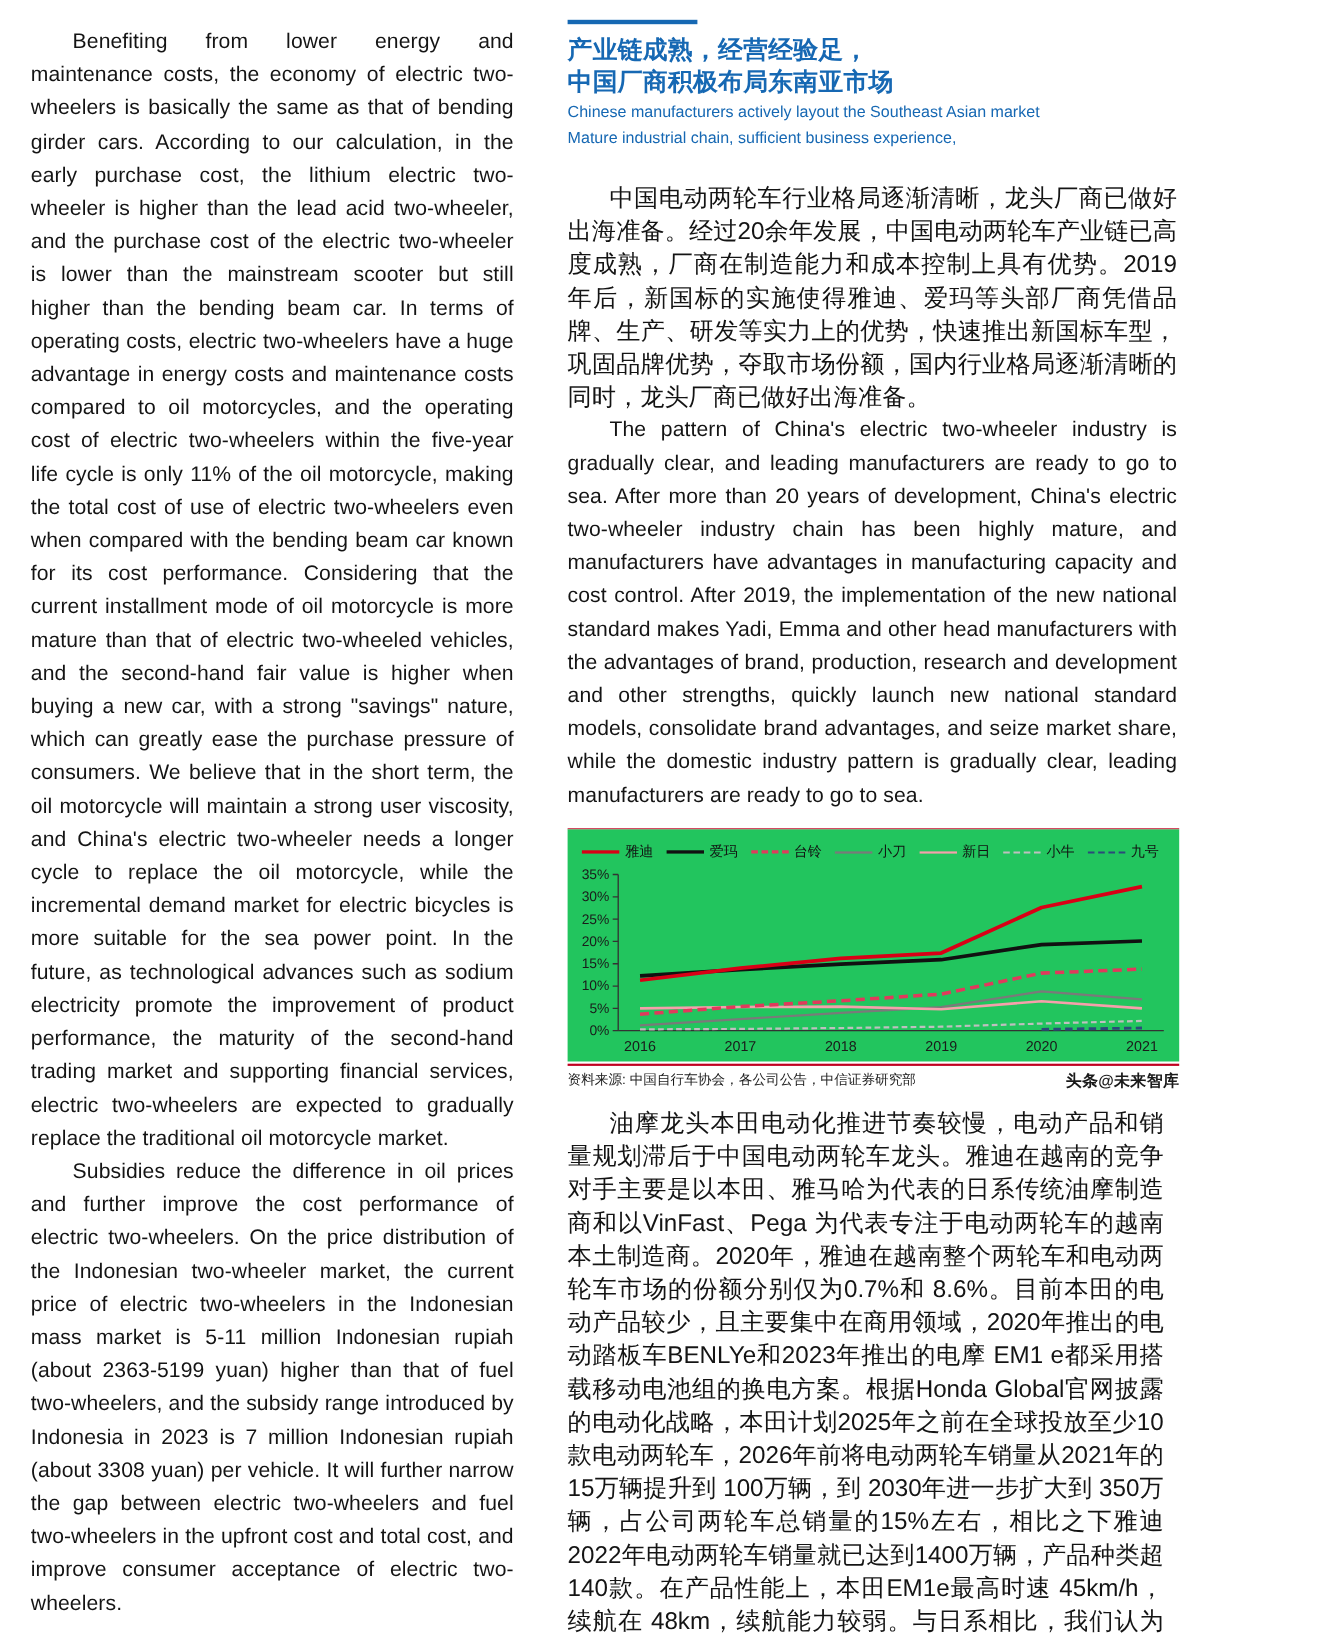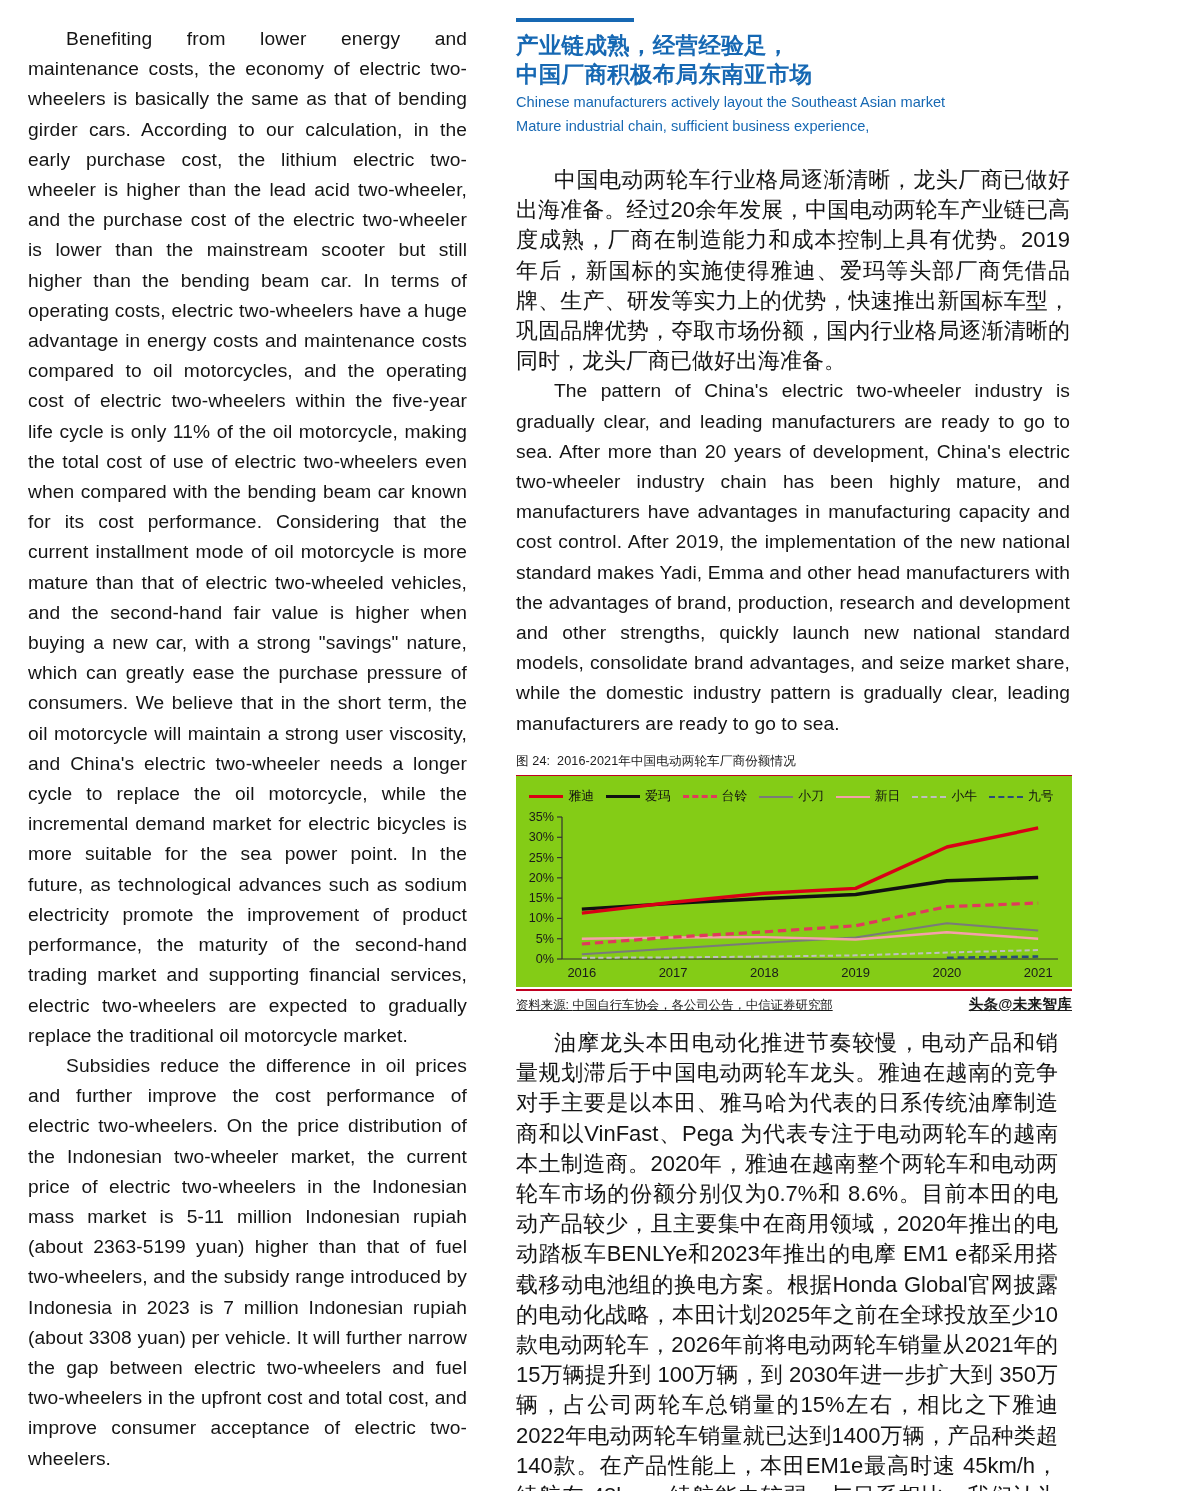--- a/index.html
+++ b/index.html
@@ -101,21 +101,21 @@
     width: 100%;
   }
   .fig-rule-bot {
     height: 1.6px;
     background: #c00020;
     width: 100%;
     margin-top: 2px;
   }
   .fig-body {
     padding: 6px 0 2px 0;
-    background: #84cc16;
+    background: #22c55e;
   }
   .legend {
     display: flex;
     flex-direction: row;
     align-items: center;
     justify-content: center;
     gap: 0px;
     padding: 6px 0 4px 0;
     flex-wrap: nowrap;
   }
@@ -132,25 +132,24 @@
     margin-left: 7px;
   }
   .legend-label {
     font-size: 12.8px;
     color: #111;
     margin-right: 5px;
   }
   .fig-source-row {
     display: flex;
     justify-content: space-between;
-    align-items: flex-end;
+    align-items: flex-start;
     padding-top: 4px;
     font-size: 12.4px;
     color: #1a1a1a;
-    text-decoration: underline;
   }
   .fig-watermark {
     font-size: 14.5px;
     font-weight: bold;
     color: #1a1a1a;
     letter-spacing: 0.3px;
   }
   svg { display: block; }
   .ax-label { font-size: 12.6px; fill: #1a1a1a; font-family: "Liberation Sans", sans-serif; }
   .ax-label-x { font-size: 13px; fill: #1a1a1a; font-family: "Liberation Sans", sans-serif; }
@@ -174,23 +173,20 @@
       <div class="head-en">Chinese manufacturers actively layout the Southeast Asian market</div>
       <div class="head-en">Mature industrial chain, sufficient business experience,</div>
     </div>
 
     <div style="margin-left:12px; margin-right:4px;">
       <p class="body-cn">中国电动两轮车行业格局逐渐清晰，龙头厂商已做好出海准备。经过20余年发展，中国电动两轮车产业链已高度成熟，厂商在制造能力和成本控制上具有优势。2019年后，新国标的实施使得雅迪、爱玛等头部厂商凭借品牌、生产、研发等实力上的优势，快速推出新国标车型，巩固品牌优势，夺取市场份额，国内行业格局逐渐清晰的同时，龙头厂商已做好出海准备。</p>
       <p class="body-en">The pattern of China's electric two-wheeler industry is gradually clear, and leading manufacturers are ready to go to sea. After more than 20 years of development, China's electric two-wheeler industry chain has been highly mature, and manufacturers have advantages in manufacturing capacity and cost control. After 2019, the implementation of the new national standard makes Yadi, Emma and other head manufacturers with the advantages of brand, production, research and development and other strengths, quickly launch new national standard models, consolidate brand advantages, and seize market share, while the domestic industry pattern is gradually clear, leading manufacturers are ready to go to sea.</p>
     </div>
 
     <div class="figure">
-      <div class="fig-caption">
-        <span class="num">图 24:</span><span>2016-2021年中国电动两轮车厂商份额情况</span>
-      </div>
       <div class="fig-rule-top"></div>
 
       <div class="fig-body">
         <div class="legend" id="chart-legend">
             <div class="legend-item">
               <span class="legend-swatch" style="border-top: 3.4px solid rgb(217, 0, 22); margin-left: 0px;"></span>
               <span class="legend-label">雅迪</span>
             </div>
             <div class="legend-item">
               <span class="legend-swatch" style="border-top: 3.4px solid rgb(17, 17, 17);"></span>

